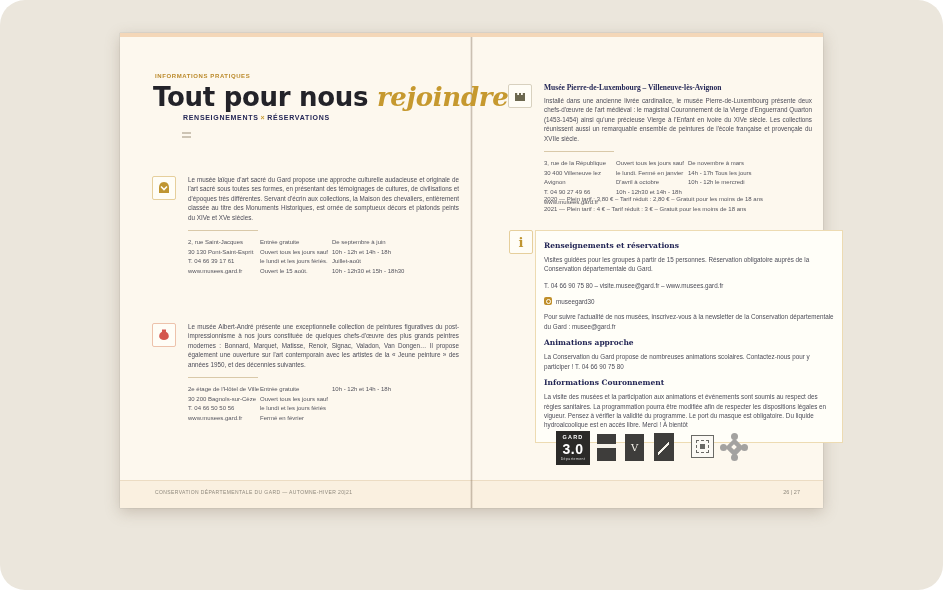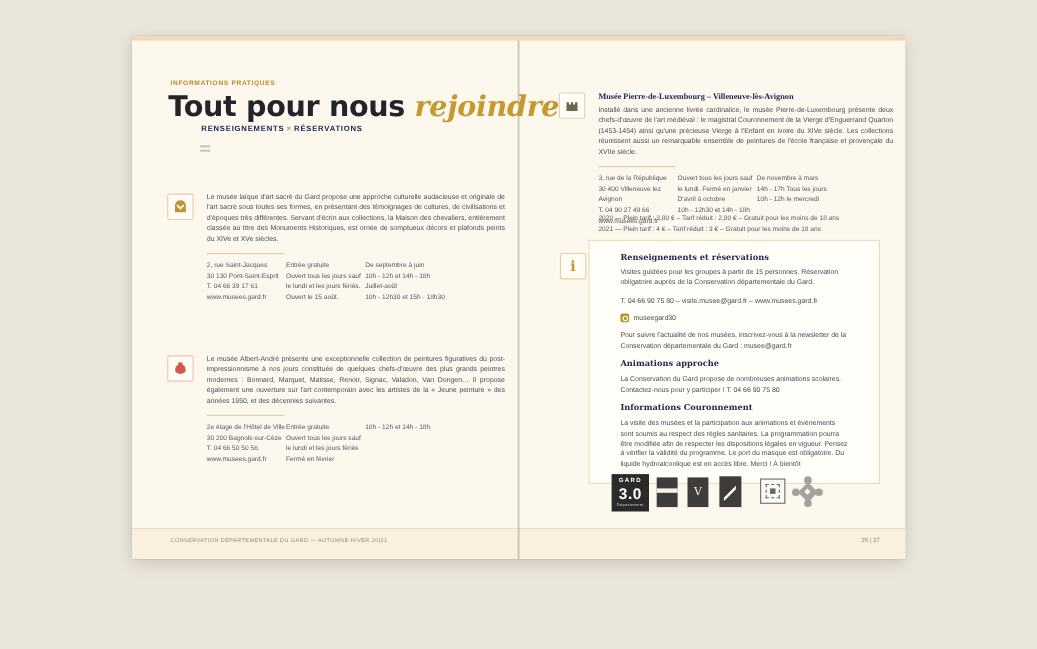--- a/index.html
+++ b/index.html
@@ -1,16 +1,16 @@
 <!DOCTYPE html>
 <html><head>
 <meta charset="utf-8">
 <style>
   html,body{margin:0;padding:0;}
-  .stage{position:relative;width:943px;height:590px;background:#ebe6dc;font-family:"Liberation Sans",sans-serif;overflow:hidden;}
+  .stage{position:relative;width:943px;height:590px;background:#ebe6dc;font-family:"Liberation Sans",sans-serif;overflow:hidden;border-radius:25px;}
   .spread{position:absolute;left:120px;top:33px;width:703px;height:475px;background:#fdf8ee;box-shadow:0 4px 14px rgba(110,90,70,.28),0 0 1px rgba(0,0,0,.25);}
   .topstrip{position:absolute;top:0;left:0;right:0;height:4px;background:#f4d7b8;}
   .spine{position:absolute;top:4px;bottom:0;left:350px;width:3px;background:linear-gradient(90deg,rgba(120,100,80,0) 0%,rgba(120,100,80,.38) 50%,rgba(120,100,80,0) 100%);}
   .footband{position:absolute;left:0;right:0;bottom:0;height:27px;background:#faf0e0;border-top:1px solid #ecdcc3;}
 
   .abs{position:absolute;}
   .kicker{left:35px;top:40px;font-size:6px;font-weight:bold;letter-spacing:.6px;color:#bb8a2b;}
   .title{left:33px;top:49px;font-size:26px;font-weight:bold;color:#232329;font-family:"DejaVu Sans",sans-serif;letter-spacing:-.3px;white-space:nowrap;}
   .title .it{font-family:"DejaVu Serif",serif;font-style:italic;color:#c6992f;}
   .subtitle{left:63px;top:81px;font-size:7px;font-weight:bold;letter-spacing:.7px;color:#232655;white-space:nowrap;}
@@ -27,21 +27,21 @@
   .m3 .icon-box{border-color:#d8d1bf;}
   .mtitle{font-family:Liberation Serif, serif;font-weight:bold;font-size:7.5px;color:#232655;margin:0 0 4px;}
   .desc{font-size:6.3px;line-height:1.5;color:#4c4c58;text-align:justify;margin:0;}
   .divider{width:70px;border-top:1px solid #d9c9a9;margin:8px 0 7px;}
   .cols{display:flex;font-size:6px;line-height:1.6;color:#55555e;}
   .col{white-space:pre-line;width:72px;flex-shrink:0;}
   .col:last-child{width:auto;}
   .tarifs{left:424px;top:161px;width:280px;font-size:6px;line-height:1.7;color:#55555e;white-space:pre-line;}
 
   .iicon{left:389px;top:197px;width:24px;height:24px;background:#fffdf6;border:1px solid #e6cf9c;border-radius:2px;display:flex;align-items:center;justify-content:center;box-sizing:border-box;font-family:"DejaVu Serif",serif;font-weight:bold;font-size:13px;color:#bf9531;}
-  .infobox{left:415px;top:185px;width:265px;background:#fffef8;border:1px solid #eddbb2;padding:10px 28px 12px;box-sizing:border-box;}
+  .infobox{left:415px;top:197px;width:308px;background:#fffef8;border:1px solid #eddbb2;padding:10px 8px 12px;box-sizing:border-box;}
   .btitle{font-family:"DejaVu Serif",serif;font-weight:bold;font-size:7.5px;color:#232655;margin:0 0 5px;}
   .btxt{font-size:6.3px;line-height:1.5;color:#4c4c58;margin:0 0 7px;}
   .insta{display:flex;align-items:center;gap:4px;margin:0 0 7px;font-size:6.3px;color:#4c4c58;}
   .insta-ic{width:8px;height:8px;border-radius:2px;background:#c08f2b;position:relative;flex-shrink:0;}
   .insta-ic:after{content:'';position:absolute;left:1.5px;top:1.5px;right:1.5px;bottom:1.5px;border:1px solid #fffef8;border-radius:50%;box-sizing:border-box;}
 
   .logo-gard{left:416px;top:398px;width:34px;height:34px;background:#2b2a28;color:#fff;text-align:center;line-height:1;padding-top:4px;box-sizing:border-box;margin-left:20px;}
   .lg1{font-size:5.5px;font-weight:bold;letter-spacing:1.2px;}
   .lg2{font-size:14px;font-weight:bold;margin-top:1px;letter-spacing:.5px;}
   .lg3{font-size:3.5px;margin-top:2px;letter-spacing:.4px;color:#ddd;}

